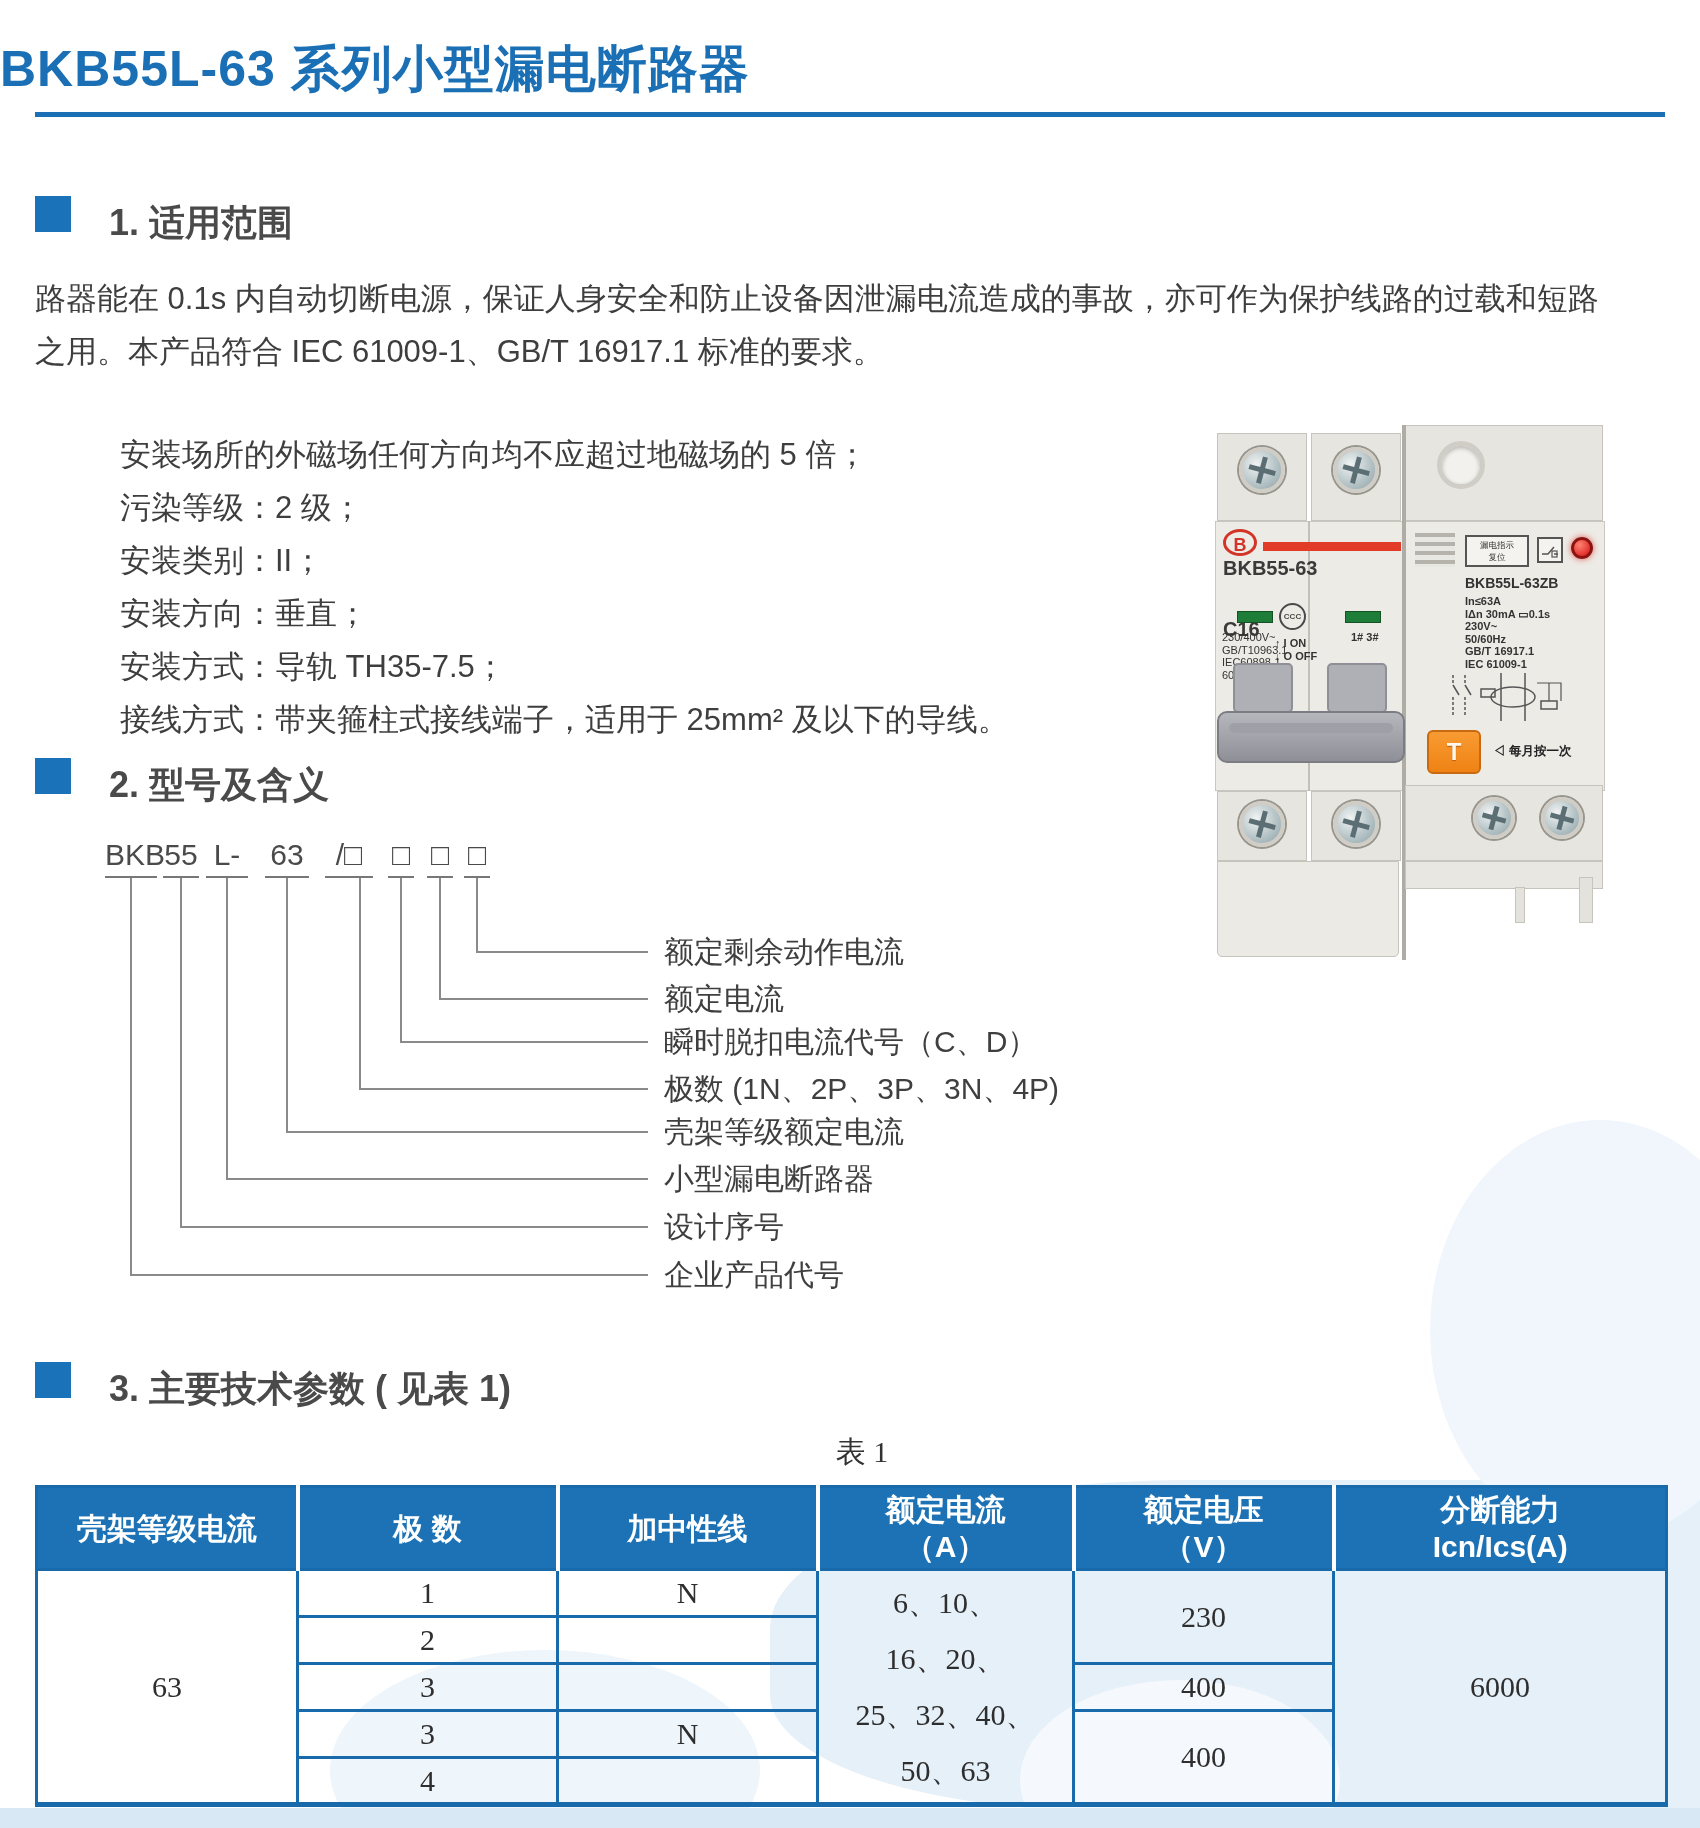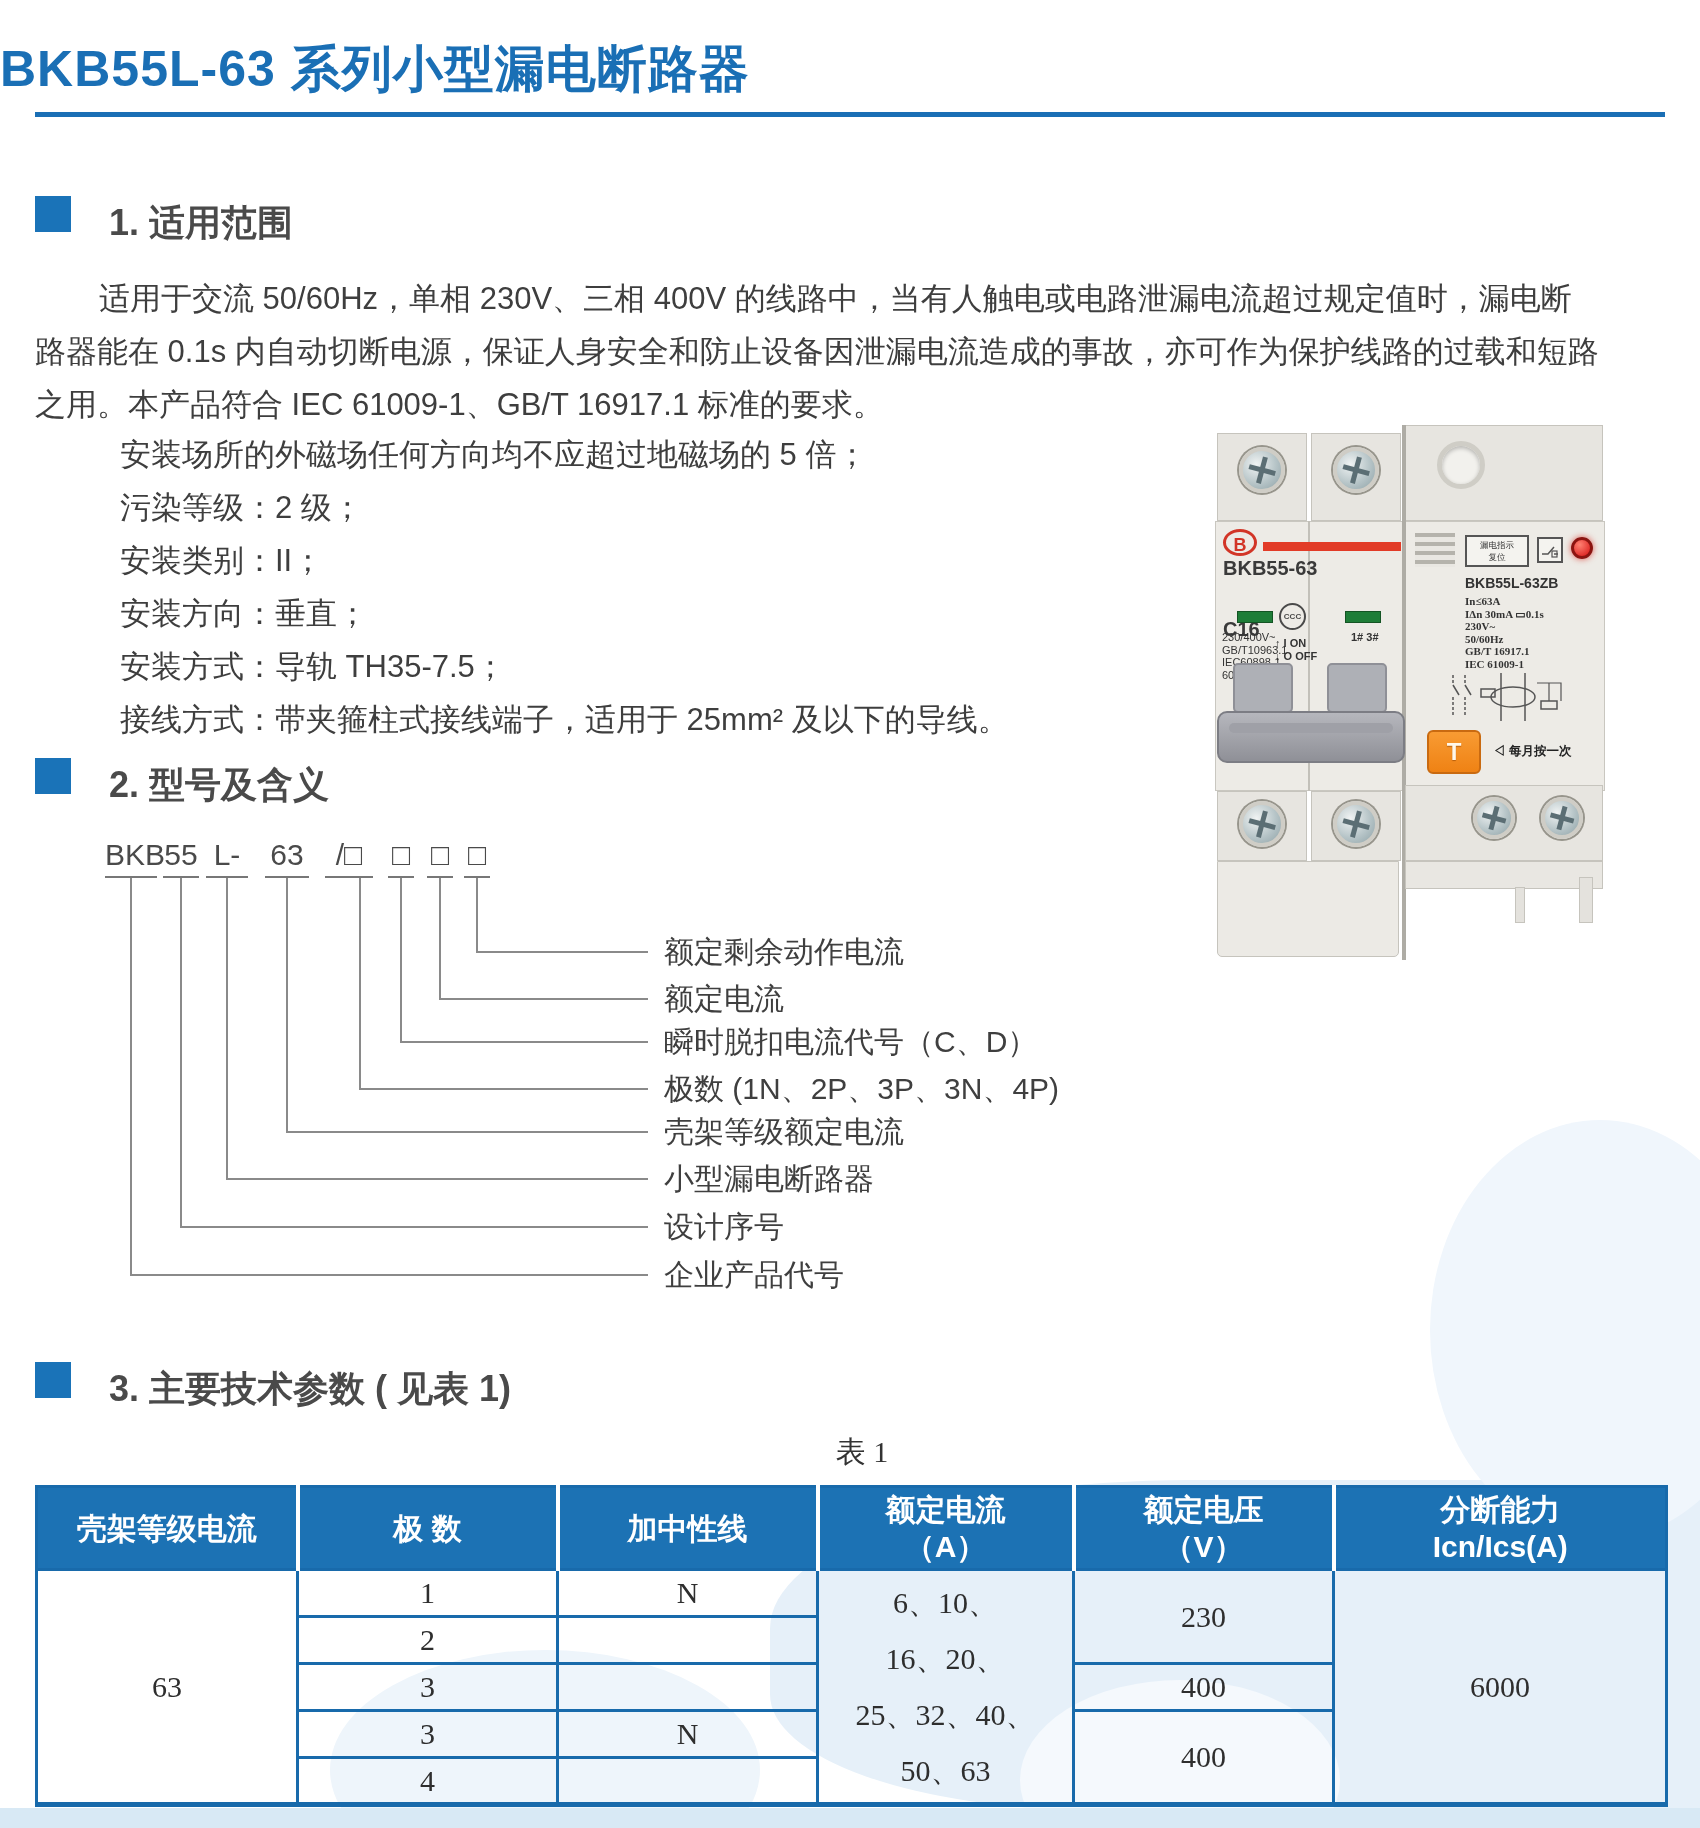--- a/index.html
+++ b/index.html
@@ -89,21 +89,20 @@
   <div class="abs bottom-strip"></div>
 
   <div class="abs z1 page-title">BKB55L-63 系列小型漏电断路器</div>
   <div class="abs z1 rule"></div>
 
   <div class="abs z1 sec-head" style="left:35px;top:196px;">
     <span class="sq"></span><span class="sec-title">1. 适用范围</span>
   </div>
 
   <div class="abs z1" style="left:35px;top:272px;width:1630px;">
-    <div class="para-line indent">适用于交流 50/60Hz，单相 230V、三相 400V 的线路中，当有人触电或电路泄漏电流超过规定值时，漏电断</div>
     <div class="para-line">路器能在 0.1s 内自动切断电源，保证人身安全和防止设备因泄漏电流造成的事故，亦可作为保护线路的过载和短路</div>
     <div class="para-line">之用。本产品符合 IEC 61009-1、GB/T 16917.1 标准的要求。</div>
   </div>
 
   <div class="abs z1" style="left:120px;top:428px;">
     <div class="spec-line">安装场所的外磁场任何方向均不应超过地磁场的 5 倍；</div>
     <div class="spec-line">污染等级：2 级；</div>
     <div class="spec-line">安装类别：II；</div>
     <div class="spec-line">安装方向：垂直；</div>
     <div class="spec-line">安装方式：导轨 TH35-7.5；</div>
@@ -154,21 +153,21 @@
       <div>复位</div>
     </div>
     <div class="iconbox" style="left:322px;top:112px;">
       <svg width="22" height="22" viewBox="0 0 22 22">
           <path d="M3 15 L9 15 L15 8 M15 15 L19 15" stroke="#555" stroke-width="1.5" fill="none"></path>
           <rect x="13" y="12" width="5" height="6" fill="none" stroke="#555" stroke-width="1.2"></rect>
         </svg>
     </div>
     <div class="led" style="left:356px;top:112px;"></div>
     <div class="abs" style="left:250px;top:150px;font-size:14px;font-weight:bold;color:#333;">BKB55L-63ZB</div>
-    <div class="tinytext" style="left:250px;top:170px;font-weight:bold;font-family:Liberation Serif, serif;">
+    <div class="tinytext" style="left:250px;top:170px;font-weight:bold;">
       <div>In≤63A</div>
       <div>IΔn 30mA  ▭0.1s</div>
       <div>230V~</div>
       <div>50/60Hz</div>
       <div>GB/T 16917.1</div>
       <div>IEC 61009-1</div>
     </div>
     <div class="abs" style="left:230px;top:246px;">
       <svg width="130" height="52" viewBox="0 0 130 52">
         <path d="M8 4 v10 M20 4 v10 M8 26 v20 M20 26 v20" stroke="#555" stroke-width="1.5" stroke-dasharray="3 2" fill="none"></path>

